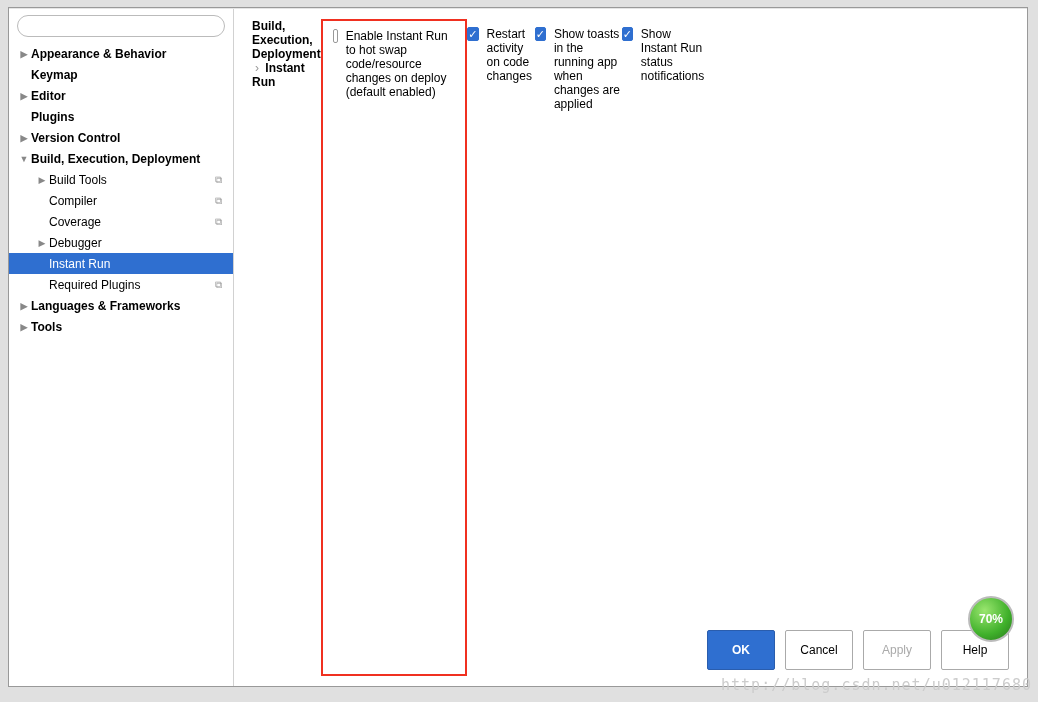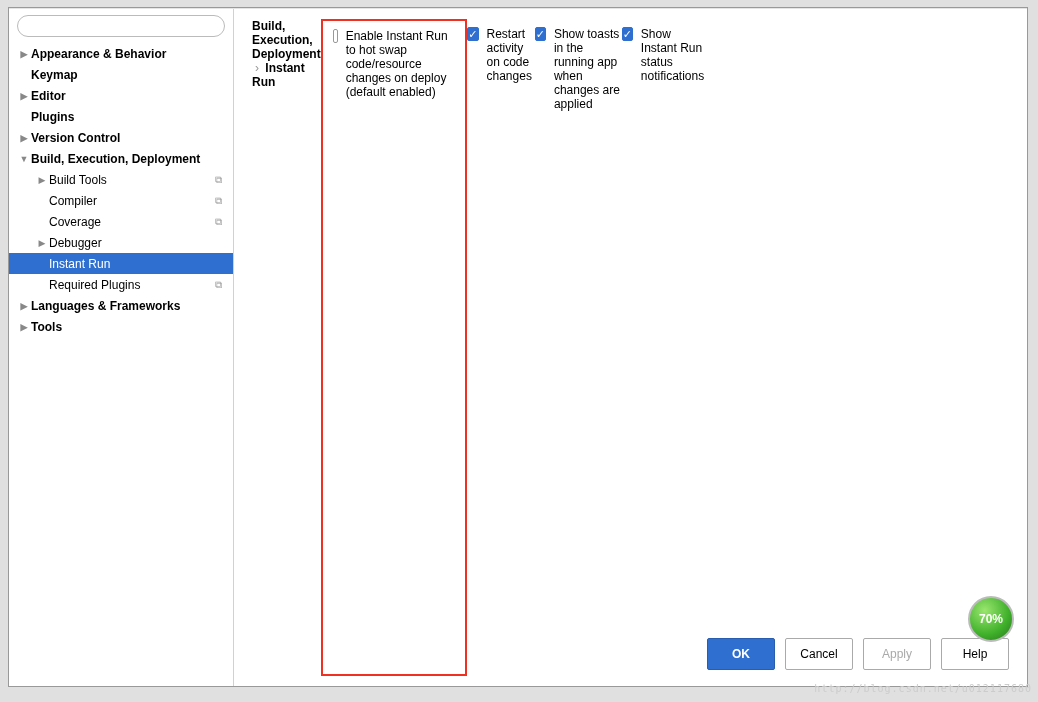--- a/index.html
+++ b/index.html
@@ -132,21 +132,21 @@
 
 .footer {
   margin-top: auto;
   padding: 12px 0 16px 0;
   display: flex;
   justify-content: flex-end;
   gap: 10px;
 }
 .btn {
   min-width: 68px;
-  height: 32px;
+  height: 40px;
   border: 1px solid #aaa;
   background: #fff;
   border-radius: 2px;
   font-size: 12px;
   cursor: default;
 }
 .btn.primary {
   background: #2f6fd0;
   border-color: #2a5dad;
   color: #fff;
@@ -161,21 +161,21 @@
   border-radius: 50%;
   background: radial-gradient(circle at 35% 30%, #9ae66f, #3fb02a 60%, #27751b);
   border: 2px solid #bbb;
   display: flex; align-items: center; justify-content: center;
   color: #fff; font-size: 12px; font-weight: bold;
 }
 
 .watermark {
   position: absolute;
   right: 6px; bottom: 8px;
-  color: #ccc; font-size: 10px;
+  color: #ccc; font-size: 15px;
   font-family: monospace;
   letter-spacing: 1px;
 }
 </style>
 </head>
 <body>
 
 <div class="window">
 
   <div class="body">

